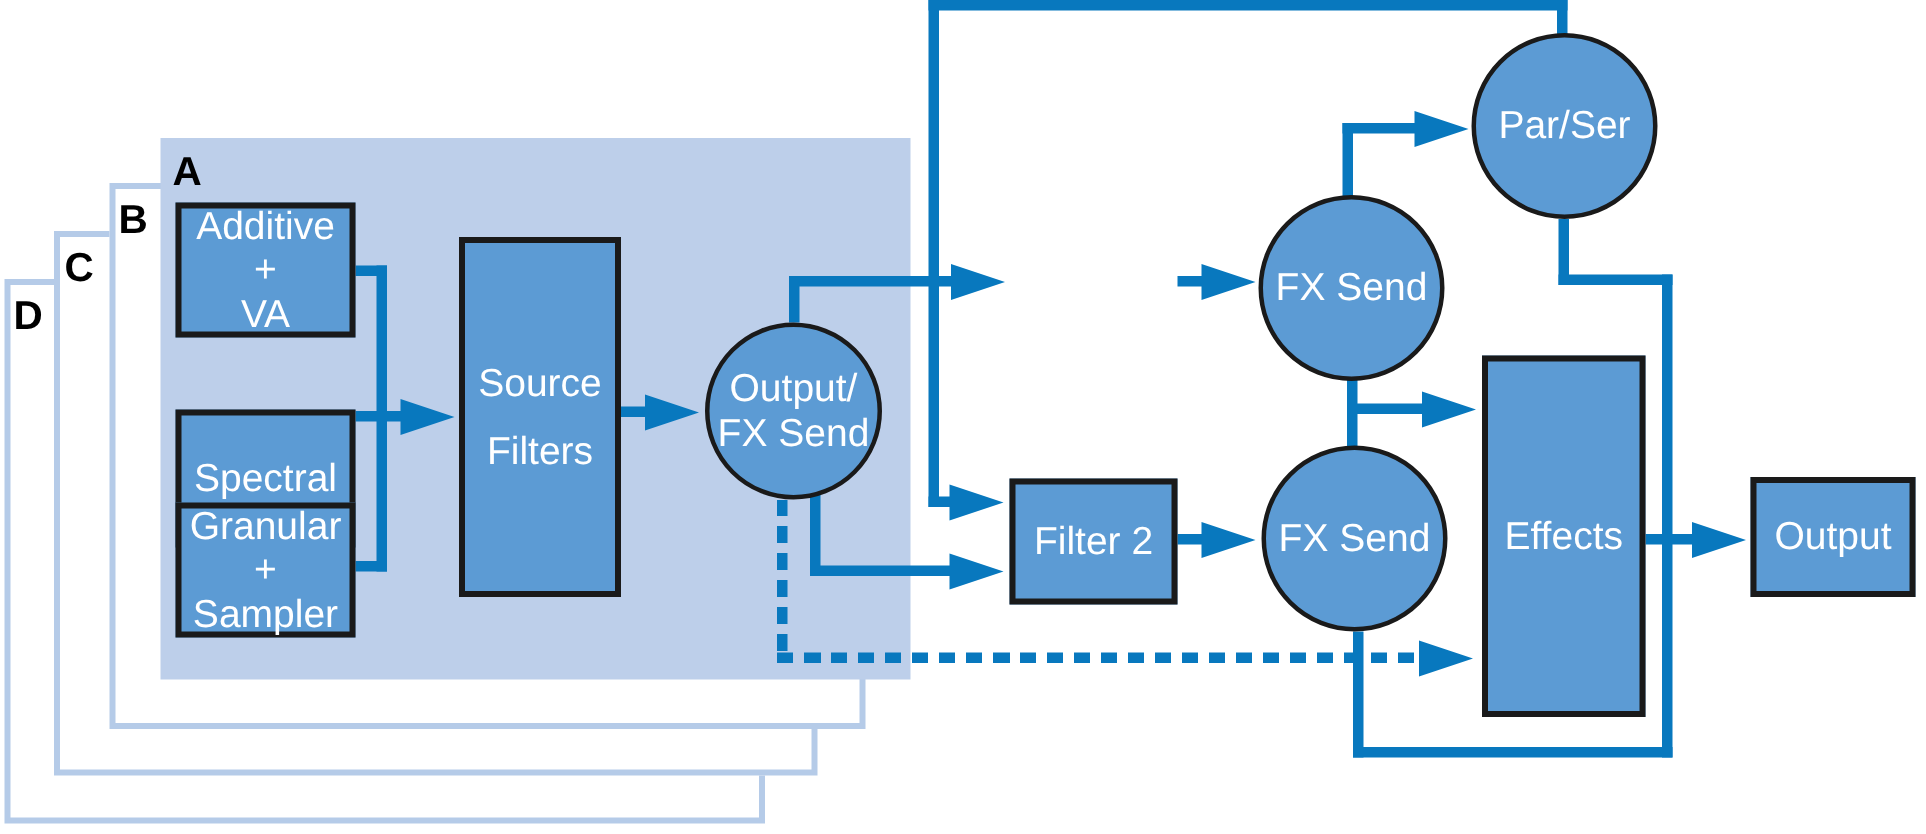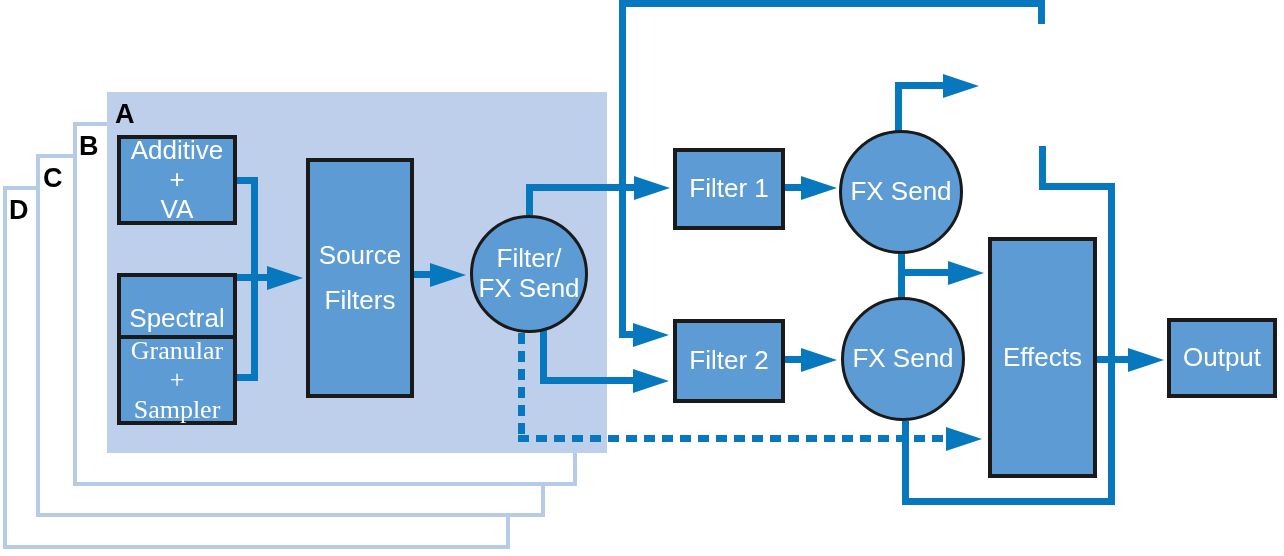--- a/index.html
+++ b/index.html
@@ -90,44 +90,44 @@
   <div class="h" style="left:902px;top:498px;width:213px;"></div>
 
   <div class="node" style="left:117px;top:135px;width:120px;height:90px;">
     <div>Additive</div>
     <div>+</div>
     <div>VA</div>
   </div>
   <div class="node" style="left:117px;top:233px;width:120px;height:92px;margin-top:40px;">
     <div>Spectral</div>
   </div>
-  <div class="node" style="left:117px;top:335px;width:120px;height:90px;font-family:Liberation Serif, serif;">
+  <div class="node" style="left:117px;top:335px;width:120px;height:90px;">
     <div>Granular</div>
     <div>+</div>
     <div>Sampler</div>
   </div>
   <div class="node" style="left:306px;top:158px;width:108px;height:240px;gap:16px;">
     <div>Source</div>
     <div>Filters</div>
   </div>
   <div class="circle" style="left:470px;top:215px;width:118px;height:118px;">
-    <div>Filter/</div>
+    <div>Output/</div>
     <div>FX Send</div>
-  </div>
-  <div class="node" style="left:673px;top:148px;width:112px;height:82px;">
-    <div>Filter 1</div>
   </div>
   <div class="node" style="left:673px;top:319px;width:112px;height:84px;">
     <div>Filter 2</div>
   </div>
   <div class="circle" style="left:839px;top:130px;width:124px;height:124px;">
     <div>FX Send</div>
   </div>
   <div class="circle" style="left:841px;top:297px;width:124px;height:124px;">
     <div>FX Send</div>
+  </div>
+  <div class="circle" style="left:981px;top:22px;width:124px;height:124px;">
+    <div>Par/Ser</div>
   </div>
   <div class="node" style="left:1167px;top:318px;width:110px;height:80px;">
     <div>Output</div>
   </div>
   <div class="node" style="left:988px;top:237px;width:109px;height:241px;">
     <div>Effects</div>
   </div>
 
 </div>
 

